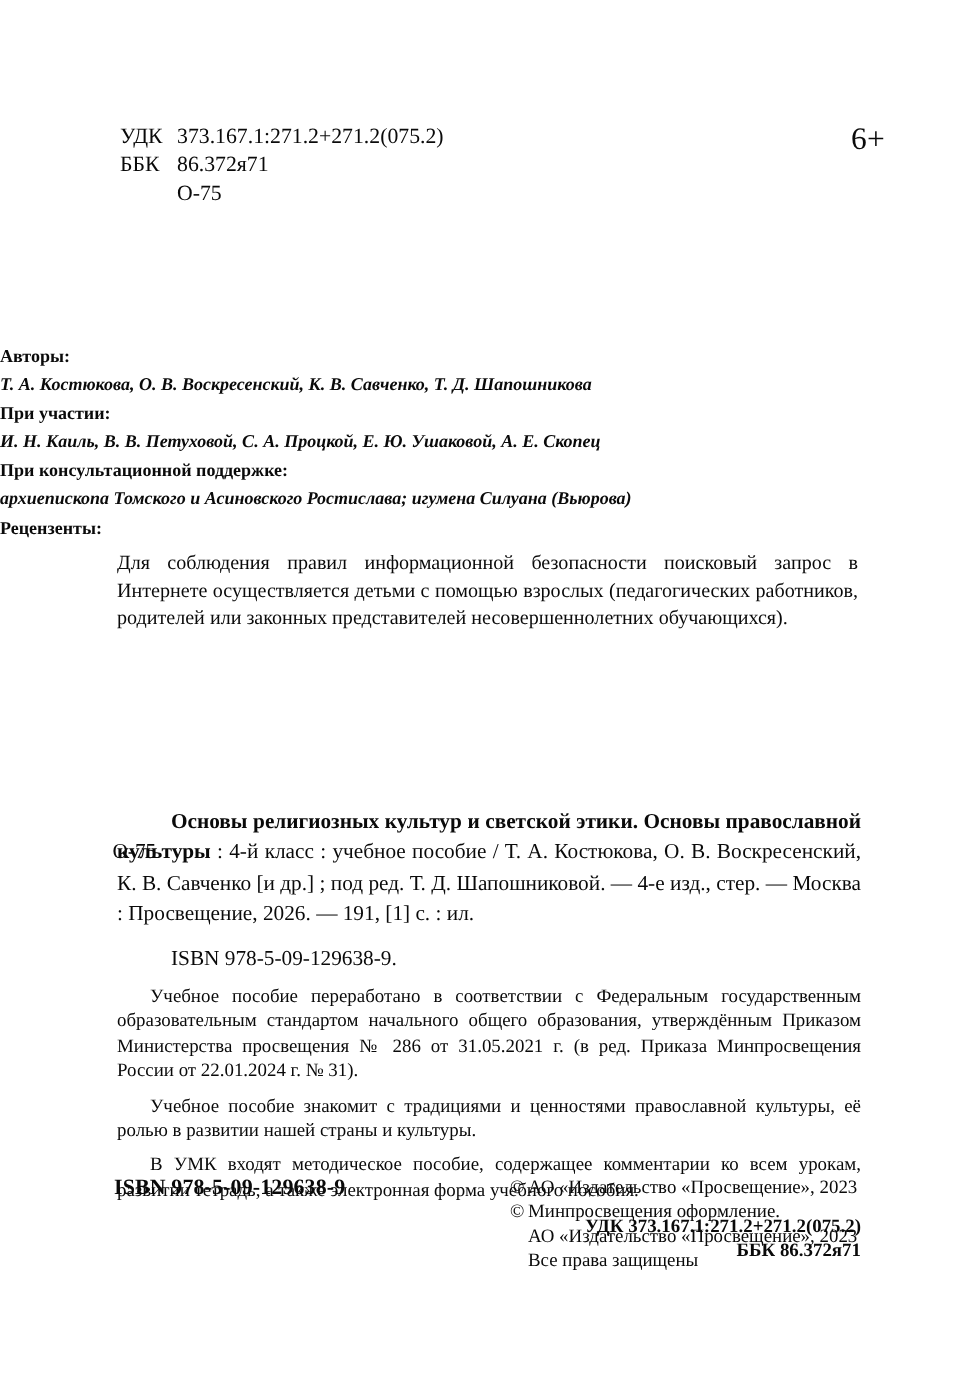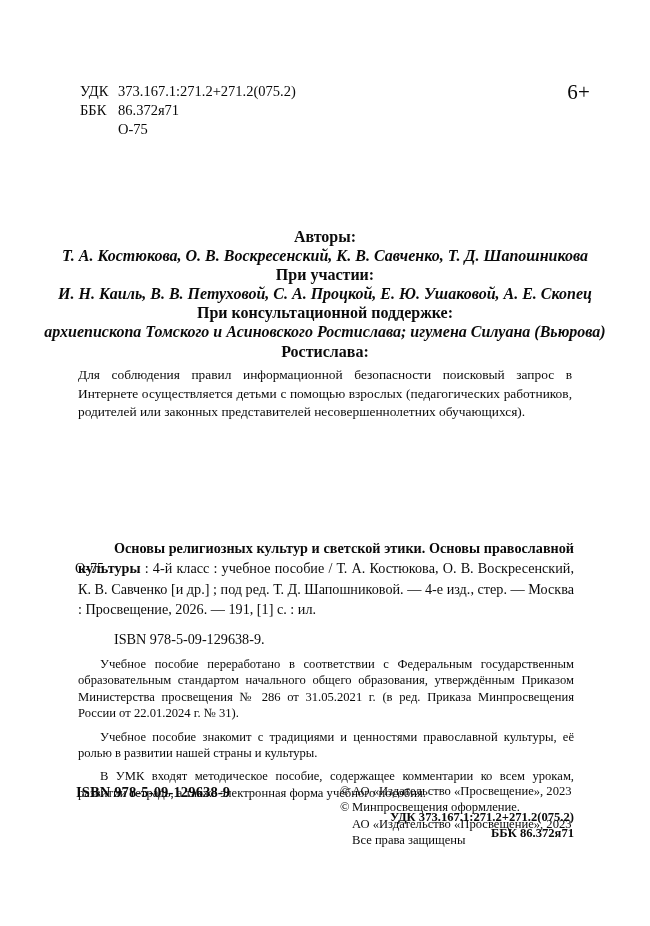--- a/index.html
+++ b/index.html
@@ -49,22 +49,21 @@
     font-size: 21px;
     letter-spacing: 0.2px;
   }
 
   
   .credits {
     position: absolute;
     left: 0;
     right: 0;
     top: 228px;
-    text-align: center;
-    font-size: 16px;
+    font-size: 12px;
     line-height: 18.6px;
   }
   .credits .role {
     font-weight: bold;
     display: block;
   }
   .credits .names {
     font-style: italic;
     display: block;
     margin-bottom: 1px;
@@ -190,21 +189,21 @@
     </div>
     <div>
       <span class="role">При участии:</span>
       <span class="names">И. Н. Каиль, В. В. Петуховой, С. А. Процкой, Е. Ю. Ушаковой, А. Е. Скопец</span>
     </div>
     <div>
       <span class="role">При консультационной поддержке:</span>
       <span class="names">архиепископа Томского и Асиновского Ростислава; игумена Силуана (Вьюрова)</span>
     </div>
     <div>
-      <span class="role">Ростислава:</span>
+      <span class="role">Рецензенты:</span>
     </div>
   </div>
 
   <div class="notice">Для соблюдения правил информационной безопасности поисковый запрос в Интернете осуществляется детьми с помощью взрослых (педагогических работников, родителей или законных представителей несовершеннолетних обучающихся).</div>
 
   <div class="cip">
     <div class="cip-main">
       <span class="shelfmark">О-75</span><span class="title-bold">Основы религиозных культур и светской этики. Основы православной культуры</span><span> : 4-й класс : учебное пособие / Т. А. Костюкова, О. В. Воскресенский, К. В. Савченко [и др.] ; под ред. Т. Д. Шапошниковой. — 4-е изд., стер. — Москва : Просвещение, 2026. — 191, [1] с. : ил.</span>
     </div>
 

